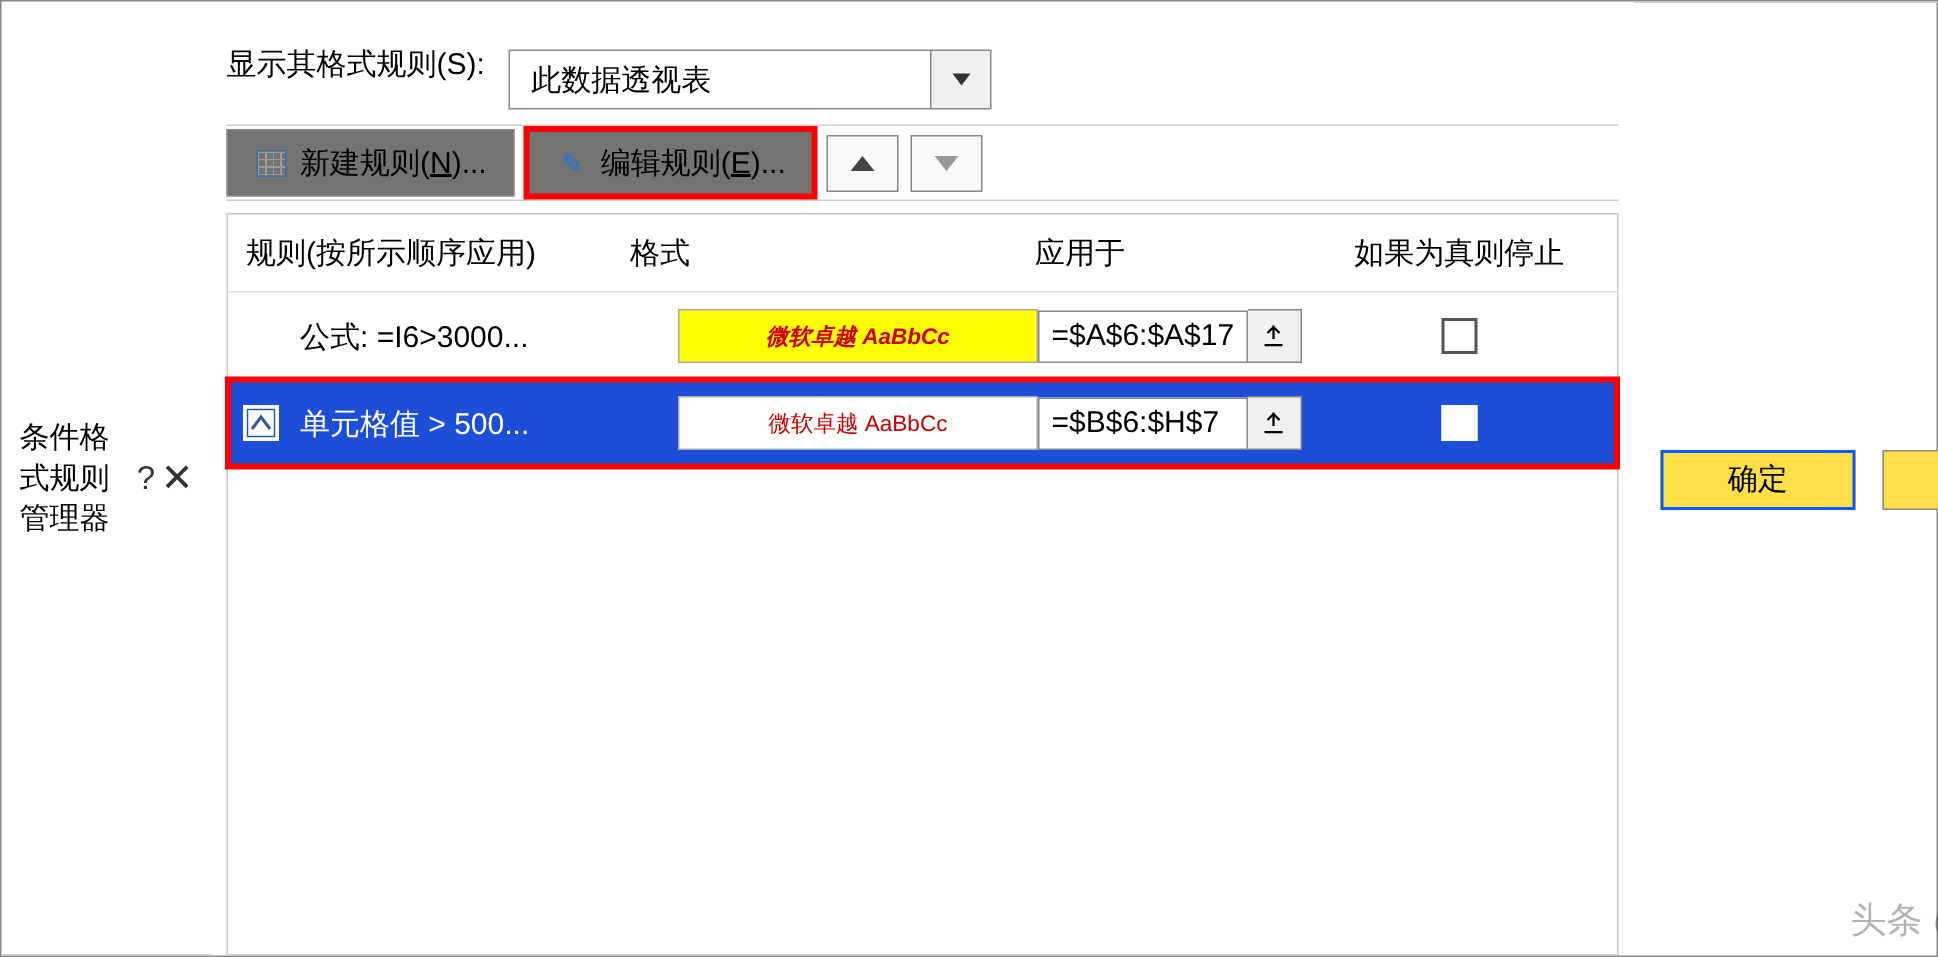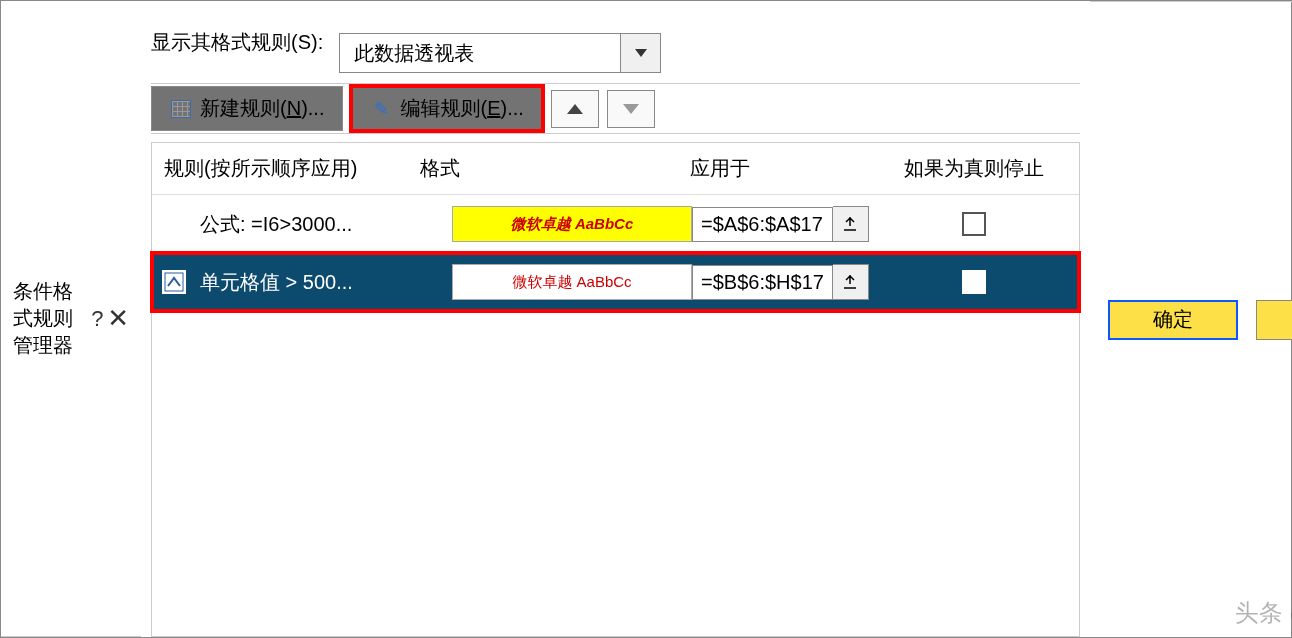--- a/index.html
+++ b/index.html
@@ -28,21 +28,21 @@
 .arrow-btn.down .tri { width: 0; height: 0; border-left: 8px solid transparent; border-right: 8px solid transparent; border-top: 10px solid #999; }
 .table { border: 1px solid #ccc; flex: 1; display: flex; flex-direction: column; margin-top: 8px; }
 .thead, .trow { display: flex; align-items: center; height: 52px; }
 .thead { border-bottom: 1px solid #ddd; font-size: 20px; }
 .col-rule { flex: 0 0 268px; padding-left: 12px; display: flex; align-items: center; }
 .col-format { flex: 0 0 270px; display: flex; align-items: center; }
 .col-apply { flex: 1; display: flex; align-items: center; position: relative; }
 .col-stop { flex: 0 0 210px; display: flex; align-items: center; justify-content: center; }
 .trow { height: 58px; font-size: 20px; }
 .trow .col-rule { padding-left: 48px; }
-.trow.selected { background: #0c4a6e; color: #fff; outline: 4px solid #ff0000; outline-offset: -2px; }
+.trow.selected { background: #1d4ed8; color: #fff; outline: 4px solid #ff0000; outline-offset: -2px; }
 .trow.selected .col-rule { padding-left: 10px; }
 .row-ico { width: 24px; height: 24px; display: inline-flex; margin-right: 8px; background: #fff; align-items: center; justify-content: center; }
 .row-ico svg { width: 20px; height: 20px; }
 .fmt-preview { border: 1px solid #aaa; height: 36px; display: flex; align-items: center; justify-content: center; font-size: 15px; min-width: 240px; margin-left: 32px; }
 .fmt1 { background: #ffff00; color: #c00; font-style: italic; font-weight: bold; }
 .fmt2 { background: #fff; color: #c00; }
 .apply-input { flex: 1; height: 35px; border: 1px solid #888; display: flex; align-items: center; padding: 0 8px; background: #fff; color: #000; }
 .apply-btn { width: 36px; height: 36px; border: 1px solid #888; border-left: none; background: #f0f0f0; display: flex; align-items: center; justify-content: center; }
 .apply-btn svg { width: 16px; height: 16px; }
 .stop-chk { width: 24px; height: 24px; border: 2px solid #555; background: #fff; }
@@ -129,21 +129,21 @@
                 <rect x="1" y="1" width="18" height="18" fill="#fff" stroke="#2a5aa0"></rect>
                 <path d="M4 14 L10 6 L16 14" stroke="#2a5aa0" stroke-width="2" fill="none"></path>
               </svg>
           </span>
           <span>单元格值 &gt; 500...</span>
         </div>
         <div class="col-format">
           <div class="fmt-preview fmt2">微软卓越 AaBbCc</div>
         </div>
         <div class="col-apply">
-          <div class="apply-input">=$B$6:$H$17</div>
+          <div class="apply-input">=$B$6:$H$7</div>
           <div class="apply-btn">
             <svg viewBox="0 0 16 16">
                 <path d="M8 1 L8 10 M4 6 L8 2 L12 6 M2 14 H14" stroke="#000" stroke-width="1.5" fill="none"></path>
               </svg>
           </div>
         </div>
         <div class="col-stop">
           <div class="stop-chk"></div>
         </div>
       </div>

